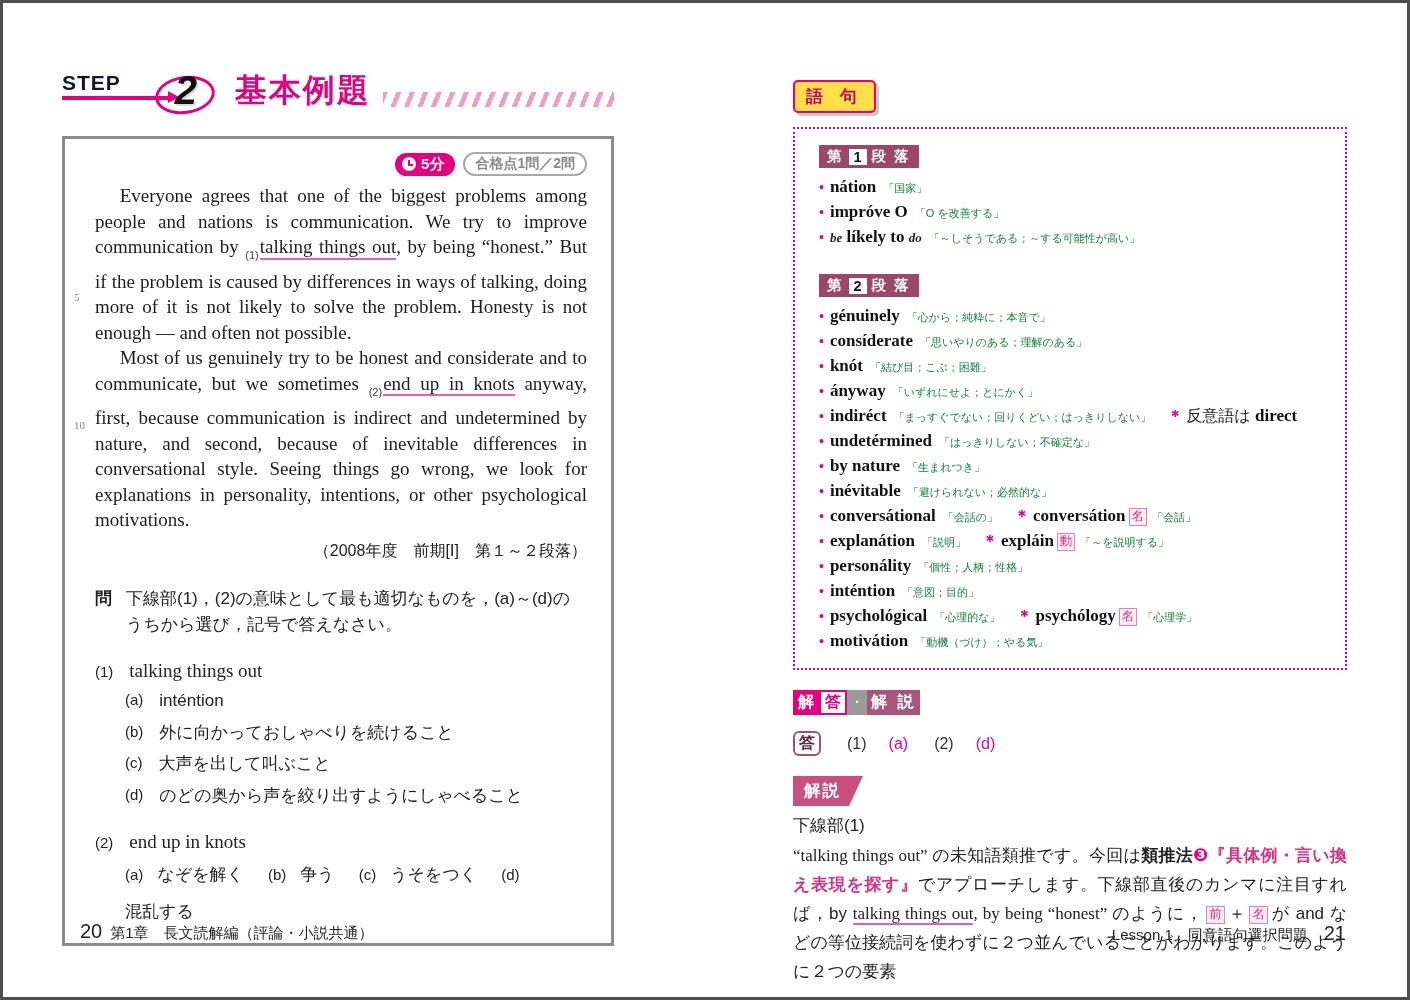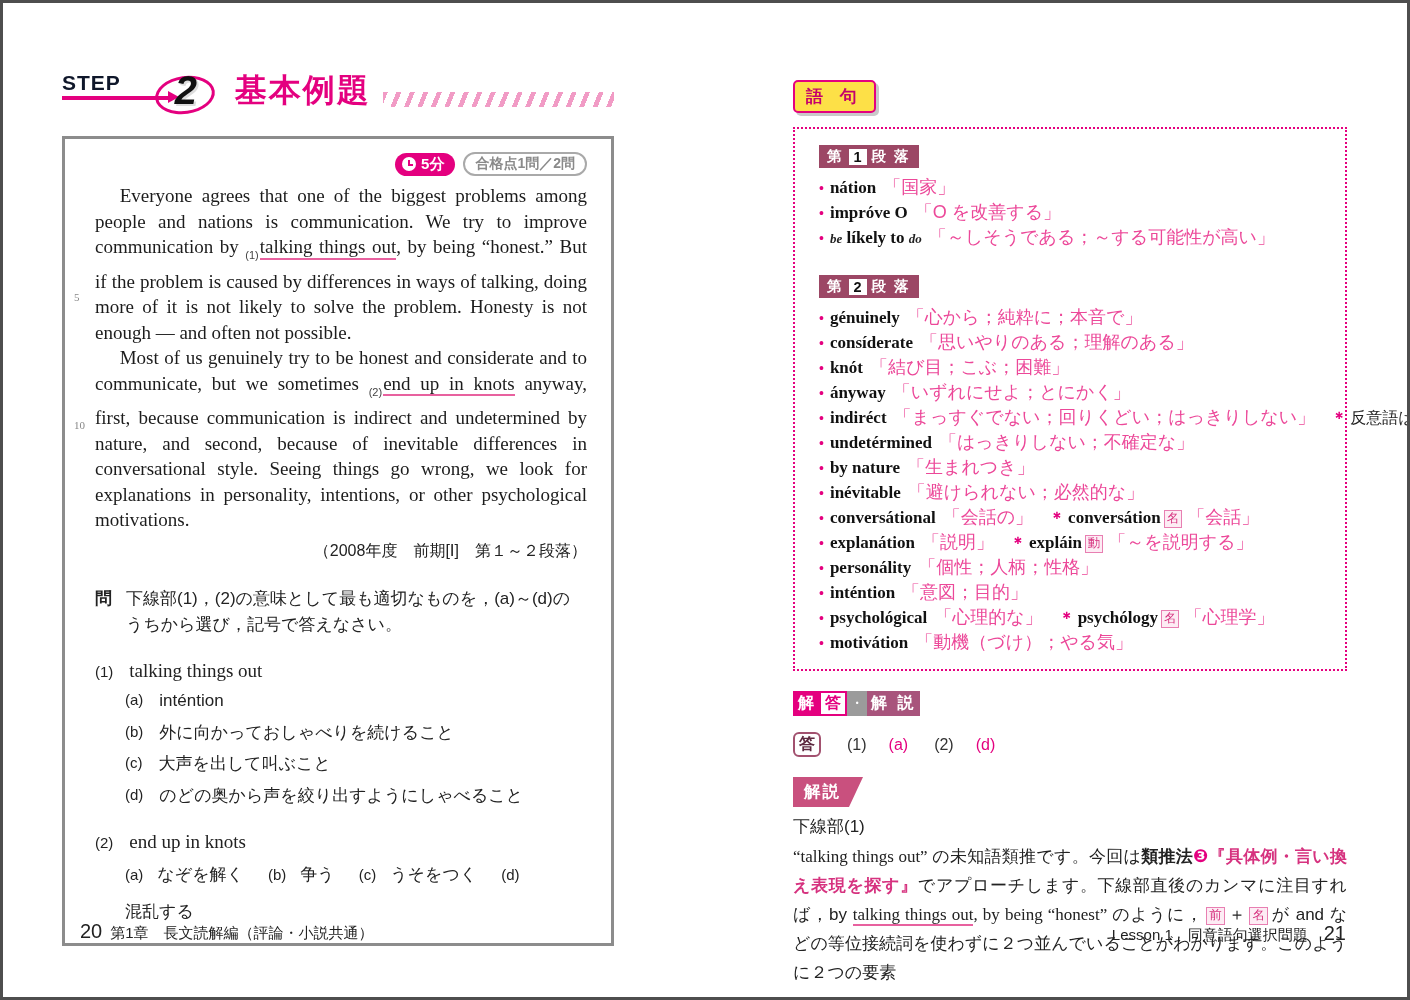--- a/index.html
+++ b/index.html
@@ -65,21 +65,21 @@
     font-weight:bold; font-size:17px; padding:3px 11px; letter-spacing:6px; box-shadow:3px 3px 0 #c9c9c9; }
   .vbox { border:2px dotted #e5007f; margin-top:14px; padding:16px 22px 14px 24px; }
   .sec-badge { display:inline-flex; align-items:center; gap:5px; background:#9c4765; color:#fff; font-weight:bold;
     font-size:14.5px; padding:2px 8px; letter-spacing:2px; }
   .sec-num { background:#fff; color:#111; padding:0 5px; letter-spacing:0; }
   .vlist { margin-top:7px; }
   .vitem { line-height:24px; font-size:16px; white-space:nowrap; }
   .bullet { color:#e4007f; margin-right:6px; font-size:14px; }
   .vword { font-family:"Liberation Serif","DejaVu Serif",serif; font-weight:bold; font-size:17px; color:#111; }
   .vit { font-style:italic; font-weight:bold; font-family:"Liberation Serif","DejaVu Serif",serif; font-size:13px; }
-  .vdef { color:#ec4899; margin-left:7px; font-size:18px; }
+  .vdef { color:#15803d; margin-left:7px; font-size:11px; }
   .star { color:#e4007f; font-weight:bold; margin:0 3px 0 16px; }
   .posbox { display:inline-block; border:1px solid #e87fb2; color:#d6327f; background:#fdecf4; font-size:12.5px;
     line-height:1.25; padding:0 2px; margin:0 3px; vertical-align:1px; }
   .sec2 { margin-top:24px; }
 
   .ansbar { display:inline-flex; align-items:stretch; margin-top:20px; font-weight:bold; font-size:16px; }
   .ansbar .b1 { background:#e4007f; color:#fff; padding:2px 5px; }
   .ansbar .b2 { background:#fff; color:#e4007f; border:2px solid #e4007f; padding:0 4px; display:flex; align-items:center; }
   .ansbar .bdot { background:#9b9b9b; color:#fff; width:20px; display:flex; align-items:center; justify-content:center; font-size:12px; }
   .ansbar .b3 { background:#a8547c; color:#fff; padding:2px 4px; letter-spacing:3px; }

